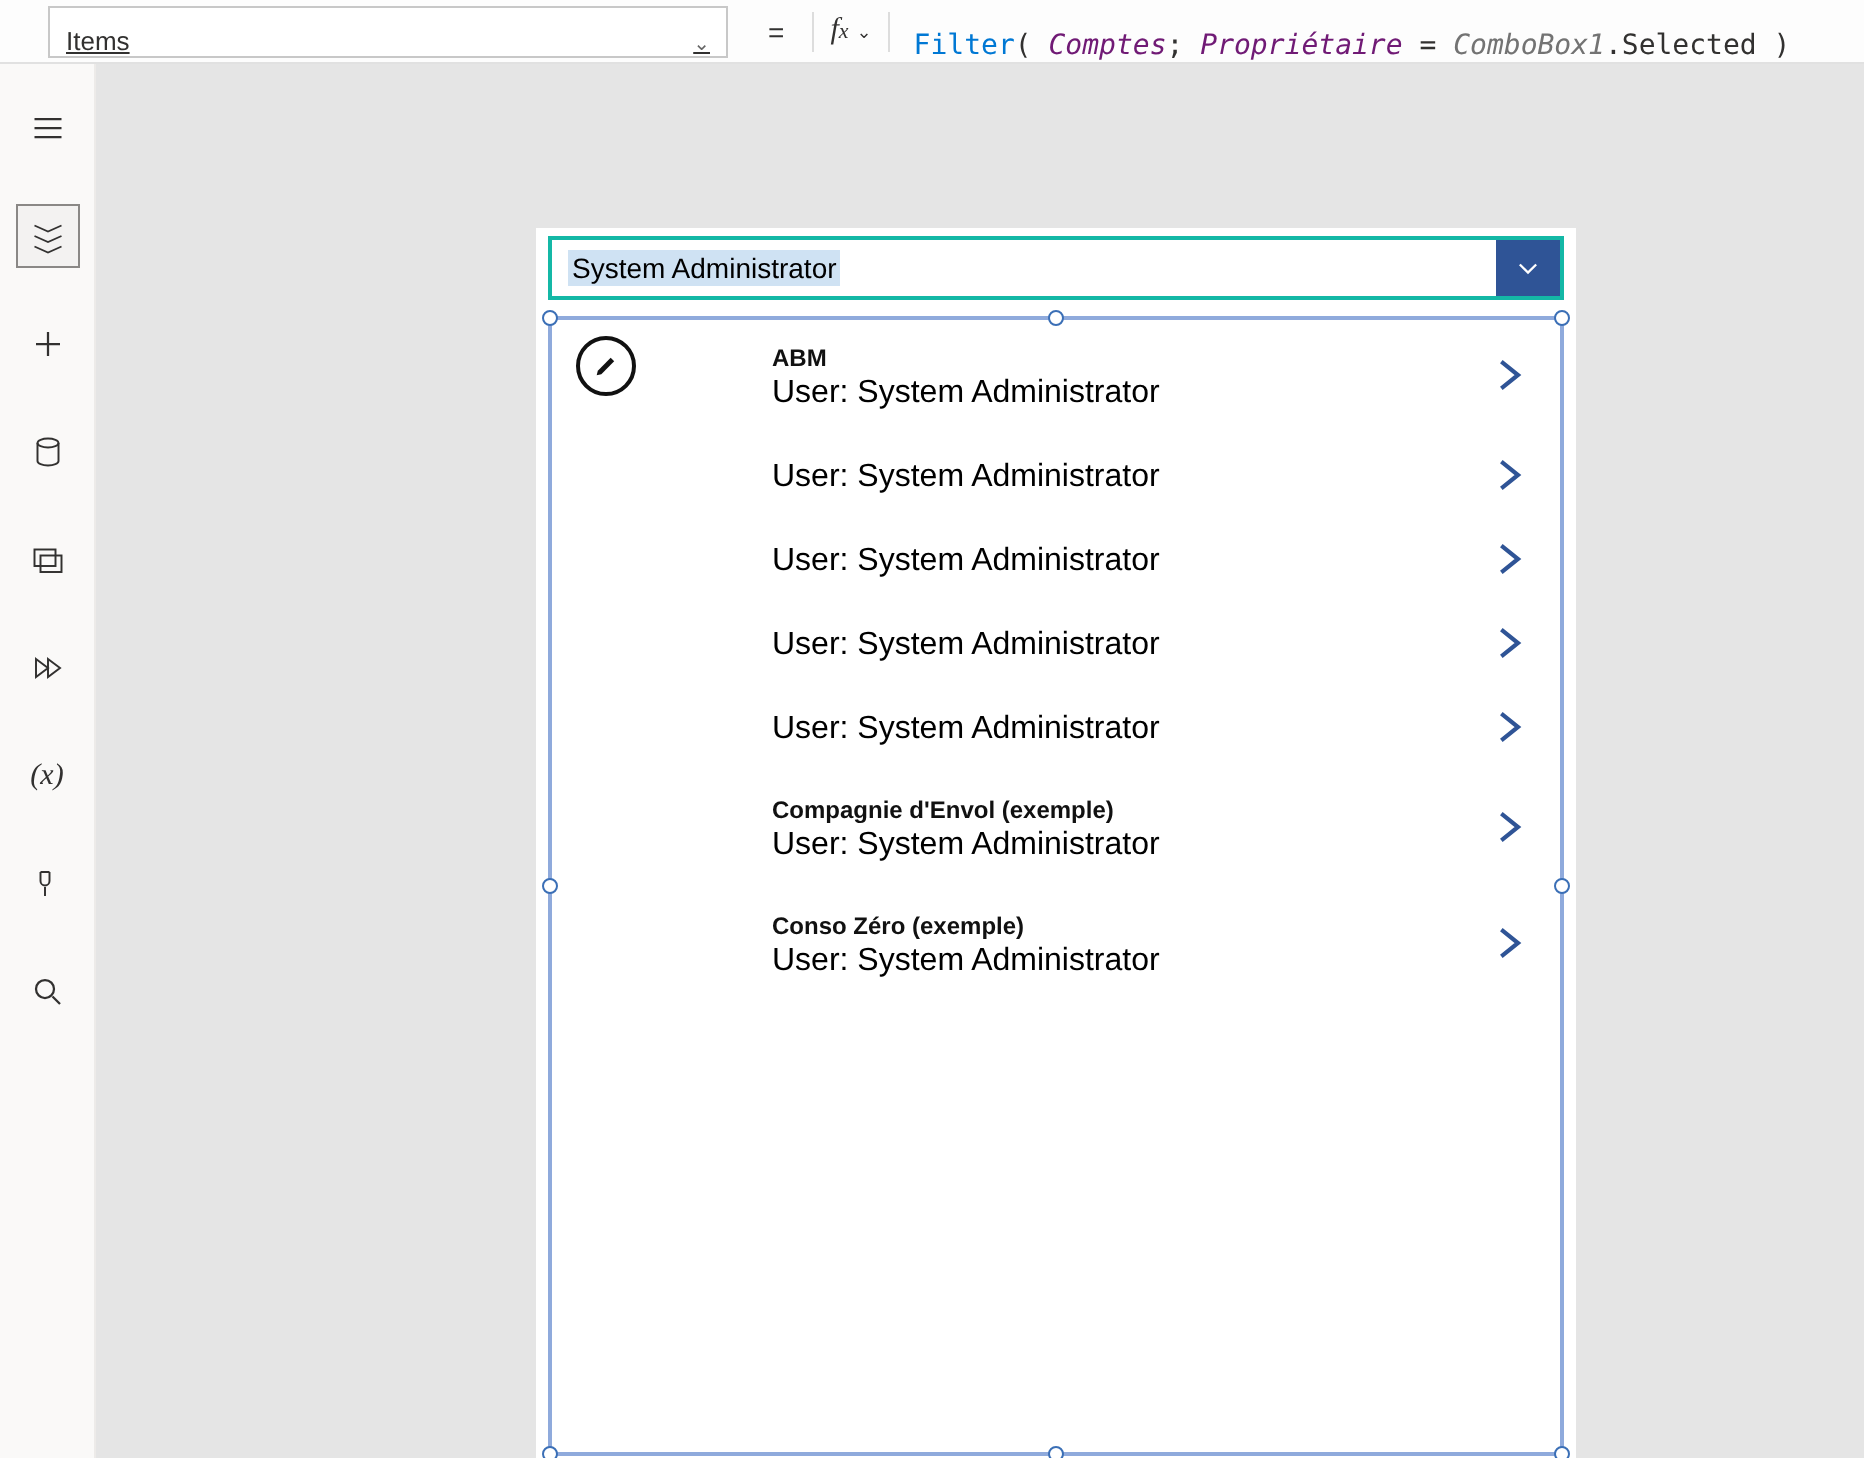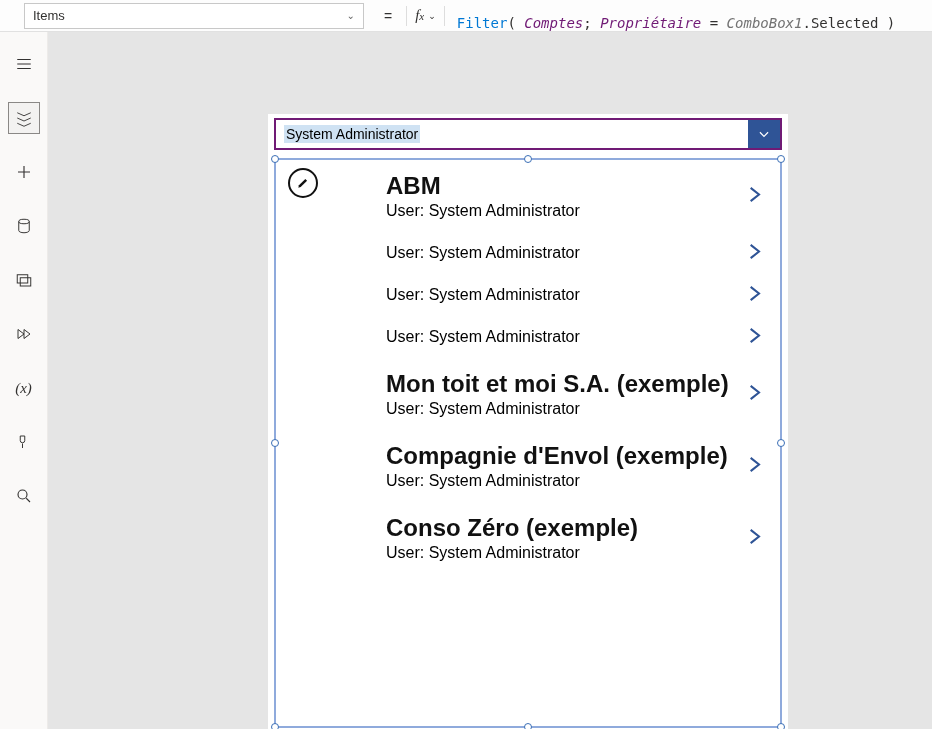--- a/index.html
+++ b/index.html
@@ -1,20 +1,20 @@
 <!DOCTYPE html>
 <html><head>
 <meta charset="utf-8">
 <style>
 * { box-sizing: border-box; margin: 0; padding: 0; }
 body { font-family: "Segoe UI", Arial, sans-serif; font-size: 13px; background: #fff; width: 932px; height: 729px; overflow: hidden; }
 
 
 .formula-bar { display: flex; align-items: center; height: 32px; border-bottom: 1px solid #e1e1e1; background: #fdfdfd; }
-.property-dropdown { width: 340px; height: 26px; margin: 0 12px 0 24px; border: 1px solid #c8c8c8; display: flex; align-items: center; padding: 0 8px; font-size: 13px; color: #323130; background: #fff; justify-content: space-between; }
+.property-dropdown { width: 340px; height: 26px; margin: 0 12px 0 24px; border: 1px solid #c8c8c8; display: flex; align-items: flex-end; padding: 0 8px; font-size: 13px; color: #323130; background: #fff; justify-content: space-between; text-decoration: underline; }
 .property-dropdown .chev { font-size: 10px; color: #666; }
 .equals { padding: 0 8px; color: #323130; font-size: 14px; }
 .fx-label { font-style: italic; font-family: "Times New Roman", serif; font-size: 15px; color: #323130; padding: 0 2px; display: flex; align-items: center; }
 .fx-label .chev { font-size: 9px; margin-left: 4px; font-style: normal; font-family: "Segoe UI"; }
 .fx-divider { width: 1px; height: 20px; background: #ddd; margin: 0 6px; }
 .formula-input { flex: 1; height: 100%; display: flex; align-items: flex-end; padding-left: 6px; font-family: Consolas, monospace; font-size: 14px; }
 .tok-fn { color: #0078d4; }
 .tok-paren { color: #323130; }
 .tok-id { color: #701a75; font-style: italic; }
 .tok-op { color: #323130; }
@@ -29,34 +29,34 @@
 .rail-btn.selected { border: 1px solid #8a8886; background: #f3f2f1; }
 .rail-btn svg { width: 18px; height: 18px; }
 
 
 .canvas { position: absolute; top: 32px; left: 48px; right: 0; bottom: 0; background: #e5e5e5; }
 
 
 .form-preview { position: absolute; left: 220px; top: 82px; width: 520px; height: 620px; background: #fff; }
 
 
-.combo { position: absolute; top: 4px; left: 6px; right: 6px; height: 32px; border: 2px solid #701a75; display: flex; align-items: center; background: #fff; }
+.combo { position: absolute; top: 4px; left: 6px; right: 6px; height: 32px; border: 2px solid #14b8a6; display: flex; align-items: center; background: #fff; }
 .combo-text { flex: 1; padding: 0 8px; font-size: 14px; color: #000; }
 .combo-text span { background: #cfe2f3; padding: 1px 2px; }
 .combo-chev { width: 32px; height: 100%; background: #2f5496; display: flex; align-items: center; justify-content: center; }
 .combo-chev svg { width: 14px; height: 14px; stroke: #fff; fill: none; stroke-width: 2; }
 
 
 .gallery { position: absolute; top: 44px; left: 6px; right: 6px; bottom: 6px; border: 2px solid #8faadc; }
 .gallery-inner { position: absolute; inset: 0; overflow-y: auto; }
 .gallery-inner::-webkit-scrollbar { width: 10px; }
 .gallery-inner::-webkit-scrollbar-thumb { background: #c1c1c1; }
 
 .item { position: relative; padding: 12px 42px 12px 110px; }
-.item-title { font-size: 24px; font-weight: 700; color: #111; margin-bottom: 2px; }
+.item-title { font-size: 12px; font-weight: 700; color: #111; margin-bottom: 2px; }
 .item-sub { font-size: 16px; color: #000000; }
 .item-chev { position: absolute; right: 16px; top: 50%; transform: translateY(-50%); }
 .item-chev svg { width: 20px; height: 28px; stroke: #2f5496; fill: none; stroke-width: 2.5; }
 .edit-icon { position: absolute; left: 12px; top: 8px; width: 30px; height: 30px; border: 2px solid #111; border-radius: 50%; display: flex; align-items: center; justify-content: center; }
 .edit-icon svg { width: 14px; height: 14px; }
 
 
 .handle { position: absolute; width: 8px; height: 8px; background: #fff; border: 1px solid #3b6fb6; border-radius: 50%; }
 .h-n { top: -5px; left: 50%; margin-left: -4px; }
 .h-s { bottom: -5px; left: 50%; margin-left: -4px; }
@@ -184,21 +184,20 @@
                 <path d="M8 4l10 8-10 8"></path>
               </svg></div>
           </div>
           <div class="item">
             <div class="item-sub">User: System Administrator</div>
             <div class="item-chev"><svg viewBox="0 0 24 24">
                 <path d="M8 4l10 8-10 8"></path>
               </svg></div>
           </div>
           <div class="item">
-            <div class="item-title">Mon toit et moi S.A. (exemple)</div>
             <div class="item-sub">User: System Administrator</div>
             <div class="item-chev"><svg viewBox="0 0 24 24">
                 <path d="M8 4l10 8-10 8"></path>
               </svg></div>
           </div>
           <div class="item">
             <div class="item-title">Compagnie d'Envol (exemple)</div>
             <div class="item-sub">User: System Administrator</div>
             <div class="item-chev"><svg viewBox="0 0 24 24">
                 <path d="M8 4l10 8-10 8"></path>

